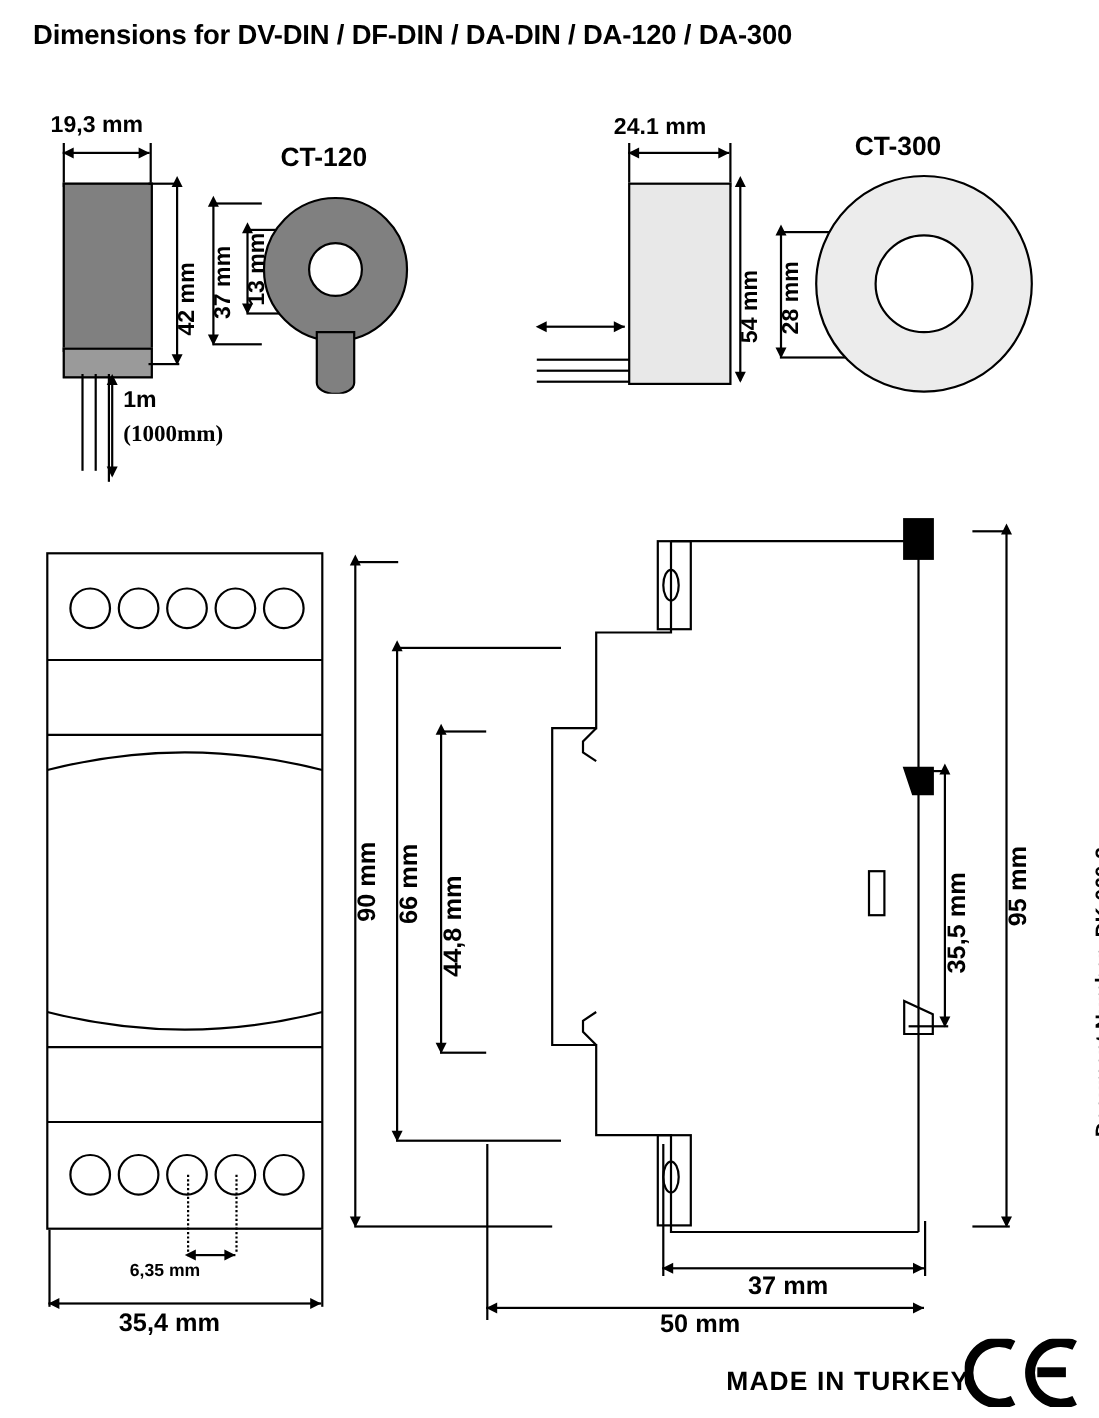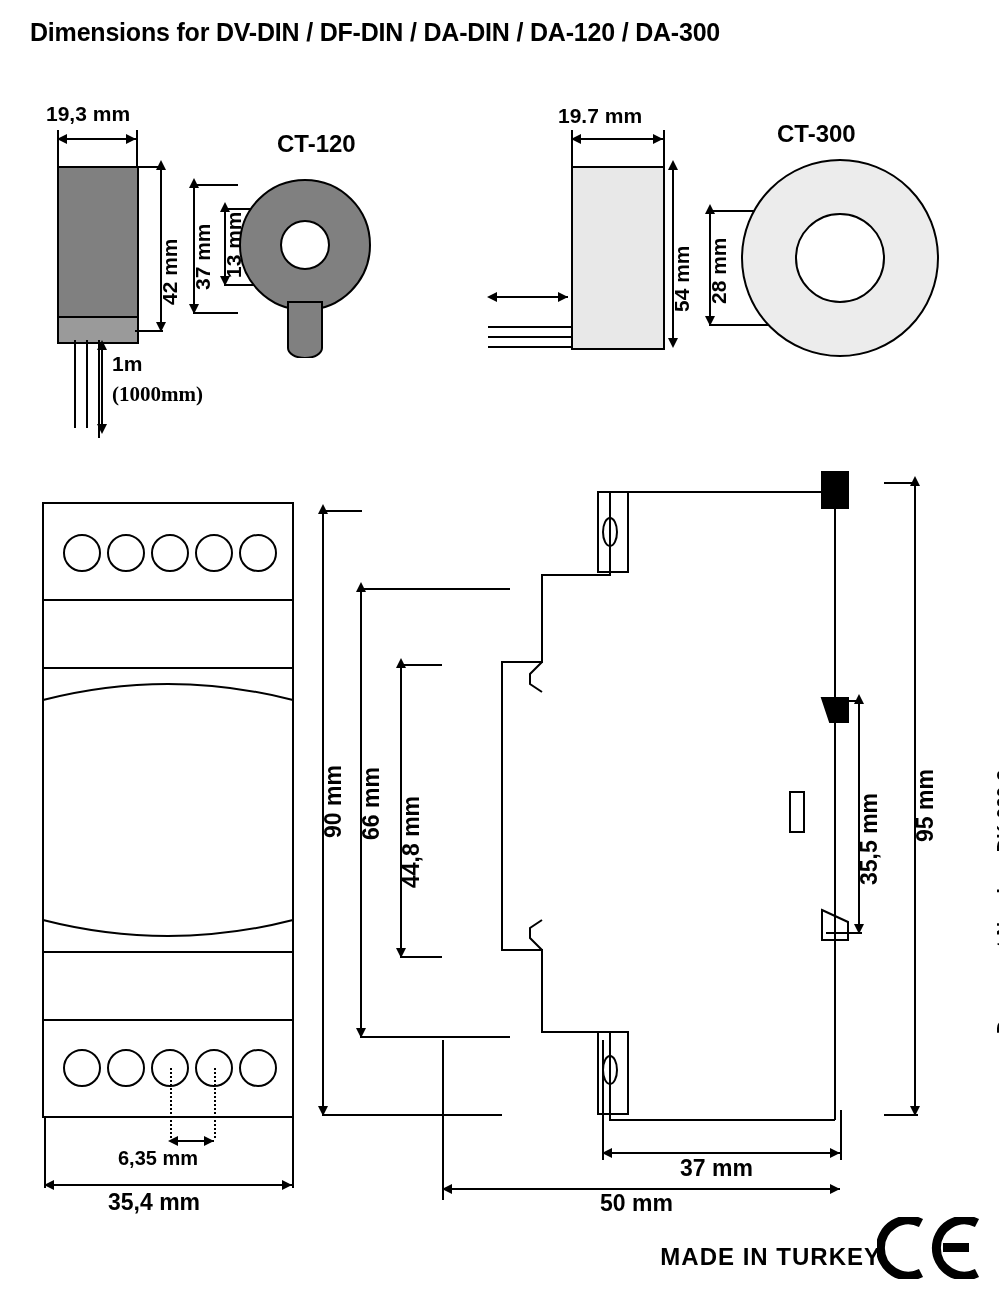--- a/index.html
+++ b/index.html
@@ -67,21 +67,21 @@
 </style>
 </head>
 <body>
 
 <div class="page">
 
   <div class="abs txt" id="title">Dimensions for DV-DIN / DF-DIN / DA-DIN / DA-120 / DA-300</div>
 
   <div>
 
-    <div class="abs ct-label" style="left:277px;top:130px;">CT-120</div>
+    <div class="abs ct-label" style="left:255px;top:130px;">CT-120</div>
 
     <div class="abs txt" style="left:46px;top:102px;font-size:21px;">19,3 mm</div>
 
     <div class="line vline abs" style="left:57px;top:130px;height:40px;"></div>
     <div class="line vline abs" style="left:136px;top:130px;height:40px;"></div>
     <div class="line hline abs" style="left:57px;top:138px;width:79px;"></div>
     <div class="ar-l abs" style="left:57px;top:134px;"></div>
     <div class="ar-r abs" style="left:126px;top:134px;"></div>
 
     <div class="box-dark" style="left:57px;top:166px;width:78px;height:150px;"></div>
@@ -122,21 +122,21 @@
     <svg class="abs" style="left:238px;top:158px;" width="140" height="200">
       <circle cx="67" cy="87" r="65" fill="#808080" stroke="#000" stroke-width="2"></circle>
       <path d="M50 144 L50 190 a17 10 0 0 0 34 0 L84 144 Z" fill="#808080" stroke="#000" stroke-width="2"></path>
       <circle cx="67" cy="87" r="24" fill="#ffffff" stroke="#000" stroke-width="2"></circle>
     </svg>
   </div>
 
   <div>
     <div class="abs ct-label" style="left:777px;top:120px;">CT-300</div>
 
-    <div class="abs txt" style="left:558px;top:104px;font-size:21px;">19.7 mm</div>
+    <div class="abs txt" style="left:558px;top:104px;font-size:21px;">24.1 mm</div>
 
     <div class="line vline abs" style="left:571px;top:130px;height:40px;"></div>
     <div class="line vline abs" style="left:663px;top:130px;height:40px;"></div>
     <div class="line hline abs" style="left:571px;top:138px;width:92px;"></div>
     <div class="ar-l abs" style="left:571px;top:134px;"></div>
     <div class="ar-r abs" style="left:653px;top:134px;"></div>
 
     <div class="box-light" style="left:571px;top:166px;width:90px;height:180px;"></div>
 
     <div class="line hline abs" style="left:488px;top:326px;width:84px;"></div>
@@ -190,21 +190,21 @@
       <circle cx="174" cy="568" r="18" fill="none" stroke="#000" stroke-width="2"></circle>
       <circle cx="218" cy="568" r="18" fill="none" stroke="#000" stroke-width="2"></circle>
     </svg>
 
     <div class="dot-v" style="left:170px;top:1068px;height:70px;"></div>
     <div class="dot-v" style="left:214px;top:1068px;height:70px;"></div>
 
     <div class="line hline abs" style="left:170px;top:1140px;width:44px;"></div>
     <div class="ar-l abs" style="left:168px;top:1136px;"></div>
     <div class="ar-r abs" style="left:204px;top:1136px;"></div>
-    <div class="abs txt" style="left:118px;top:1147px;font-size:20px;">6,35 mm</div>
+    <div class="abs txt" style="left:118px;top:1147px;font-size:16px;">6,35 mm</div>
 
     <div class="line vline abs" style="left:44px;top:1118px;height:70px;"></div>
     <div class="line vline abs" style="left:292px;top:1118px;height:70px;"></div>
     <div class="line hline abs" style="left:44px;top:1184px;width:248px;"></div>
     <div class="ar-l abs" style="left:44px;top:1180px;"></div>
     <div class="ar-r abs" style="left:282px;top:1180px;"></div>
     <div class="abs txt" style="left:108px;top:1189px;font-size:23px;">35,4 mm</div>
   </div>
 
   <div>

